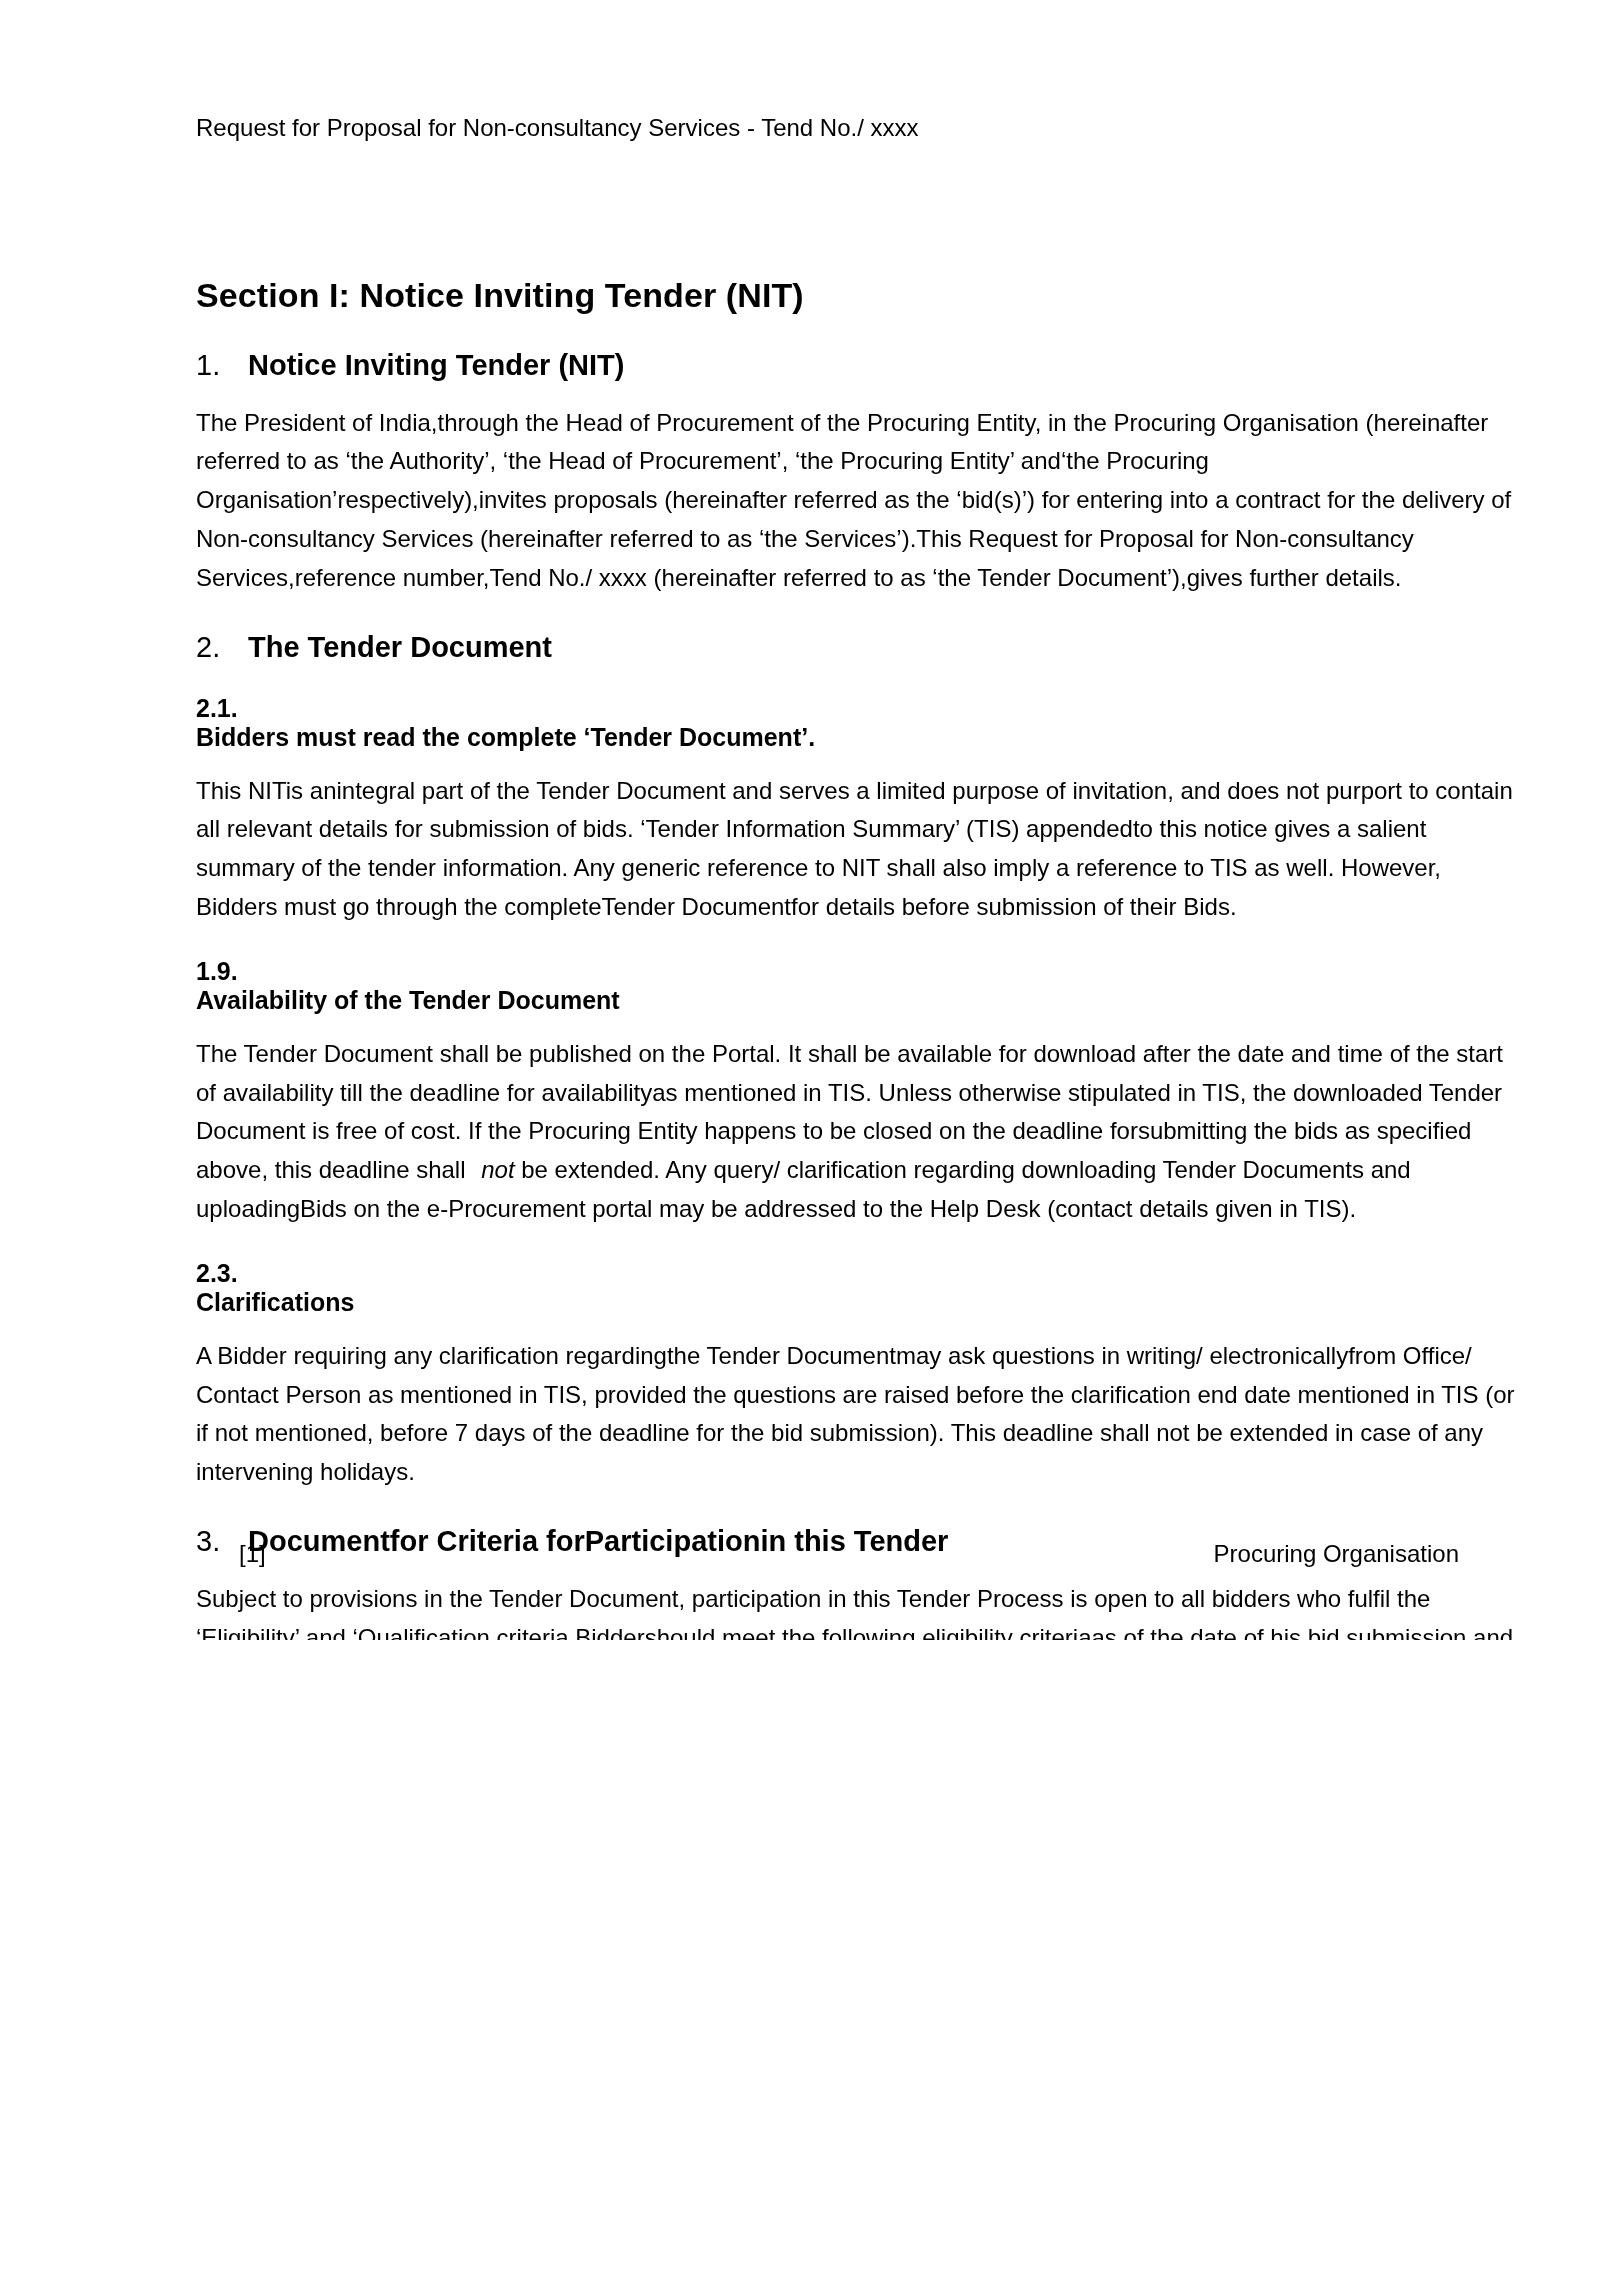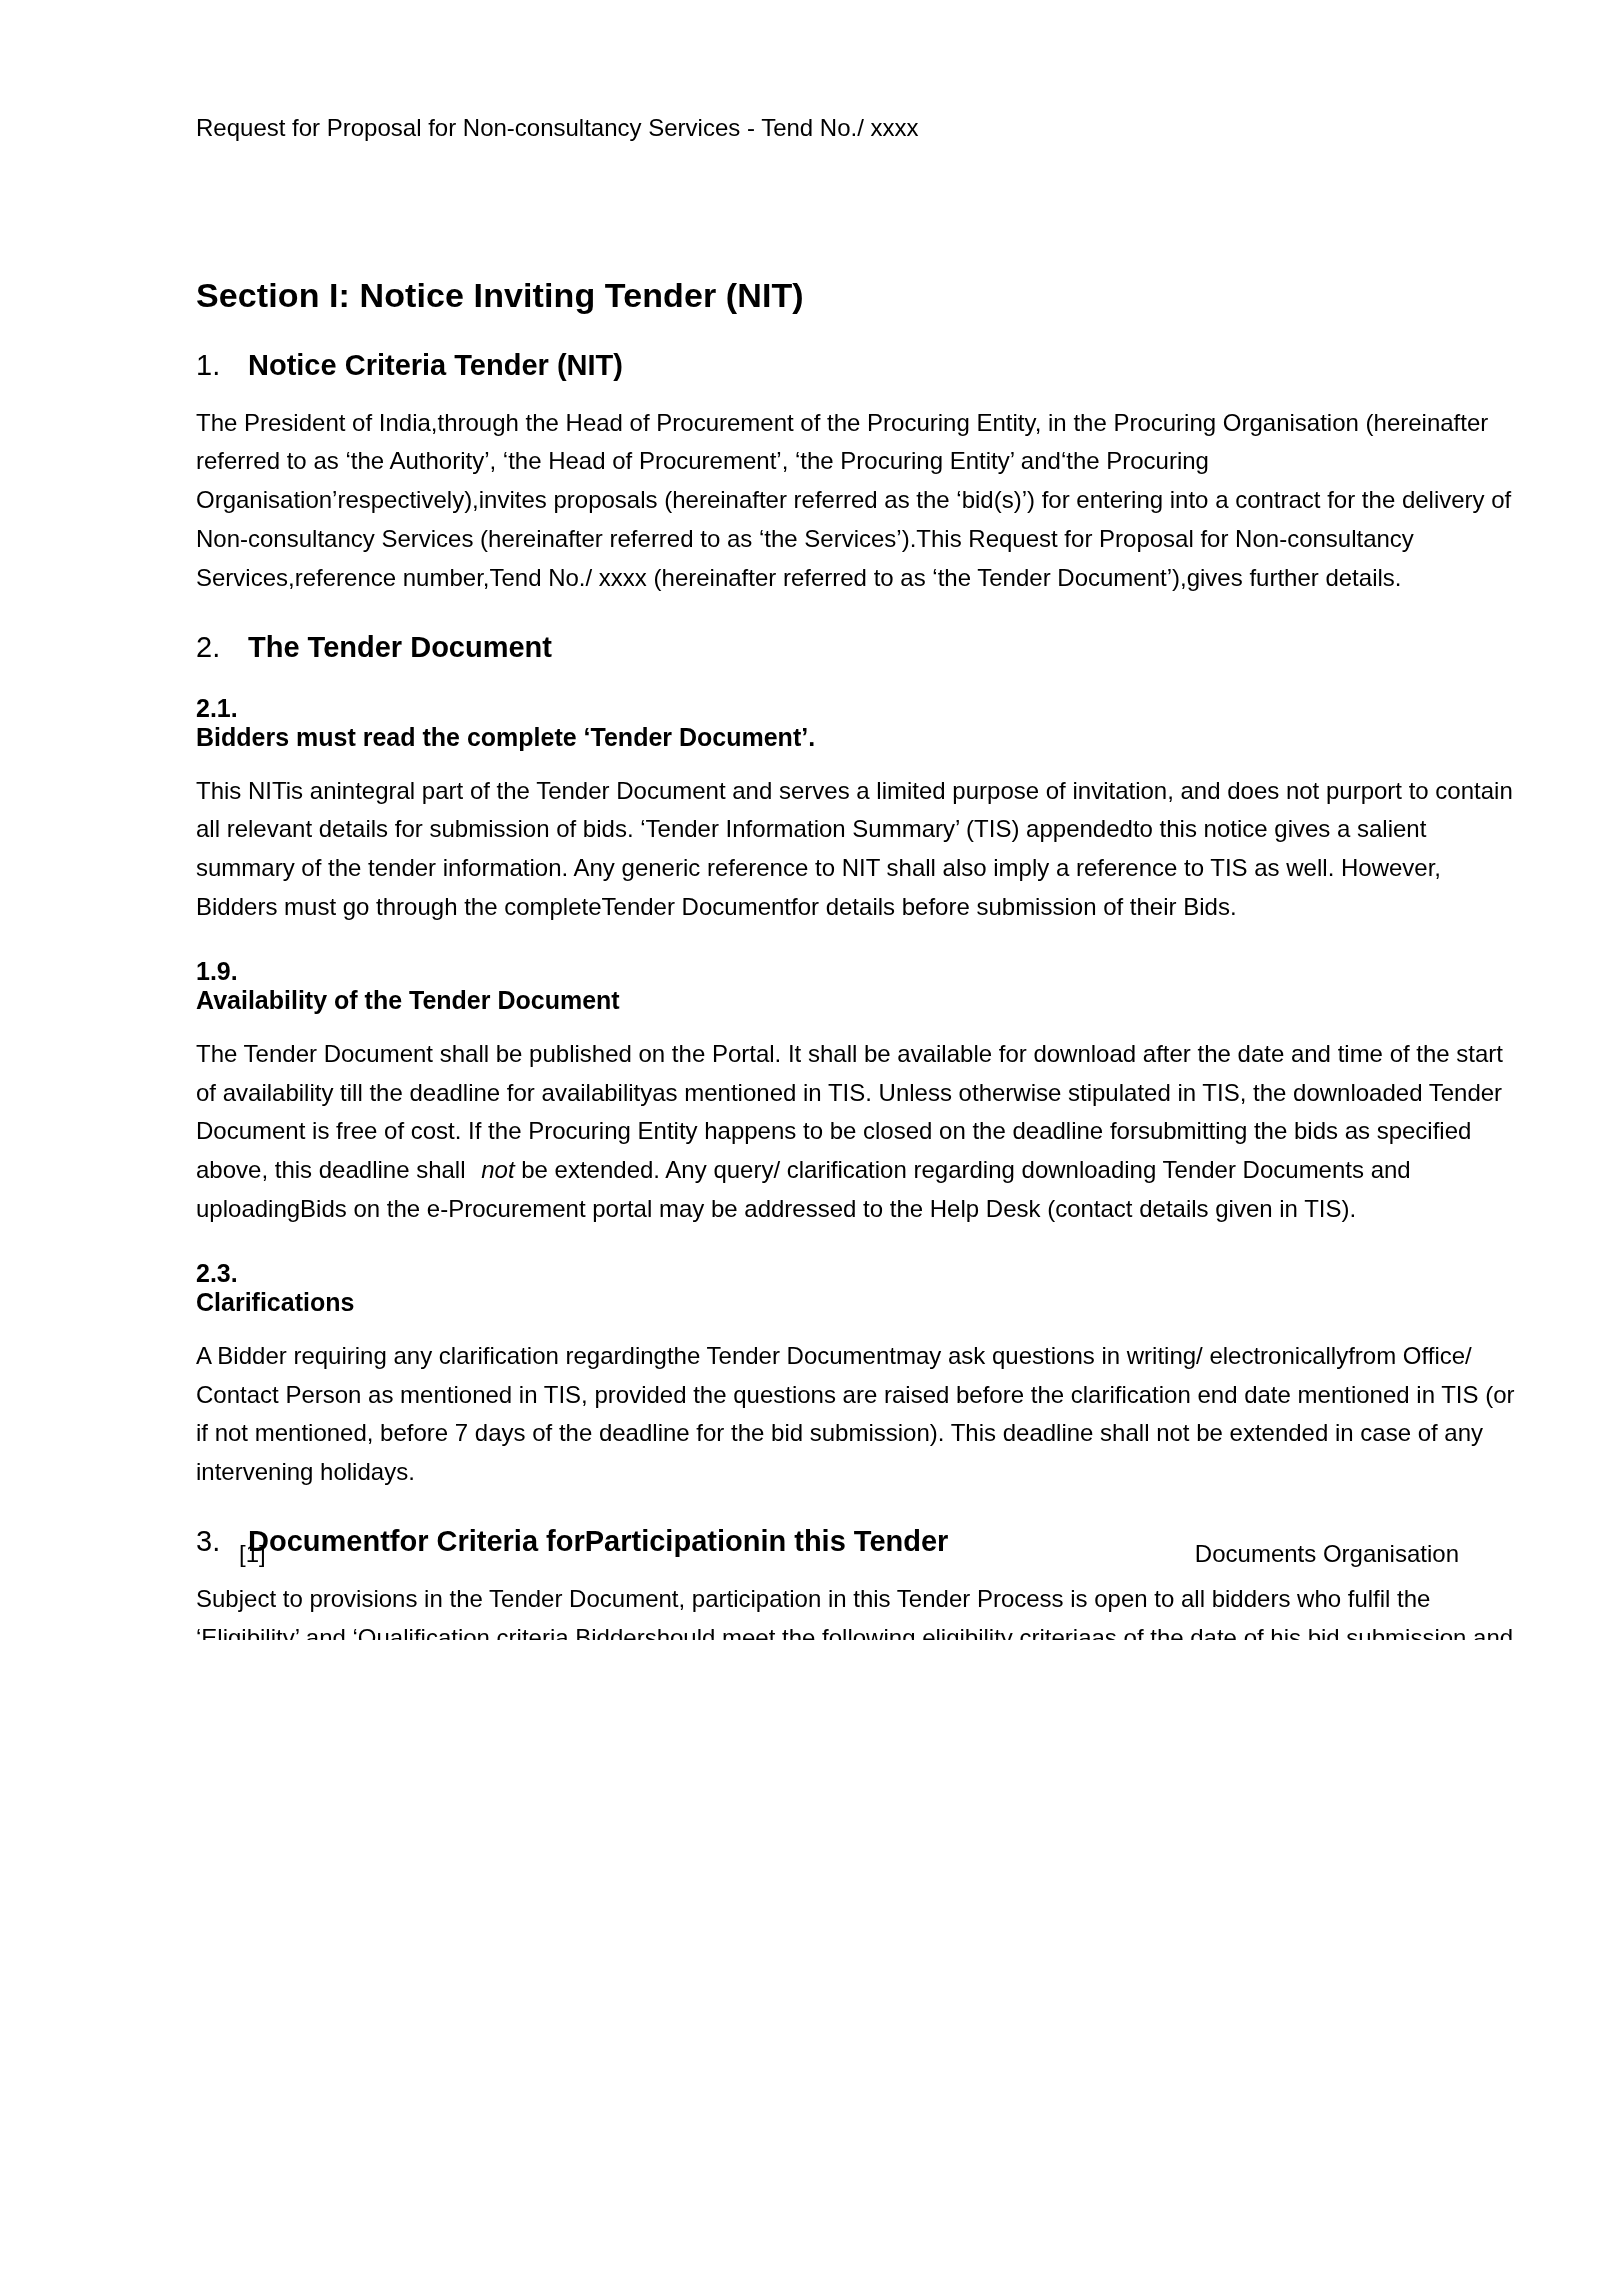--- a/index.html
+++ b/index.html
@@ -114,21 +114,21 @@
 <body>
 
 <div class="page">
 
   <div class="header">Request for Proposal for Non-consultancy Services - Tend No./ xxxx</div>
 
   <div class="doc-title">Section I: Notice Inviting Tender (NIT)</div>
 
   <h2 class="section-num">
     <span class="num">1.</span>
-    <span class="txt">Notice Criteria Tender (NIT)</span>
+    <span class="txt">Notice Inviting Tender (NIT)</span>
   </h2>
 
   <p class="body">The President of India,through the Head of Procurement of the Procuring Entity, in the Procuring Organisation (hereinafter referred to as ‘the Authority’, ‘the Head of Procurement’, ‘the Procuring Entity’ and‘the Procuring Organisation’respectively),invites proposals (hereinafter referred as the ‘bid(s)’) for entering into a contract for the delivery of Non-consultancy Services (hereinafter referred to as ‘the Services’).This Request for Proposal for Non-consultancy Services,reference number,Tend No./ xxxx (hereinafter referred to as ‘the Tender Document’),gives further details.</p>
 
   <h2 class="section-num">
     <span class="num">2.</span>
     <span class="txt">The Tender Document</span>
   </h2>
 
   <h3 class="sub-head">
@@ -159,17 +159,17 @@
 
   <p class="body tight">Subject to provisions in the Tender Document, participation in this Tender Process is open to all bidders who fulfil the ‘Eligibility’ and ‘Qualification criteria.Biddershould meet the following eligibility criteriaas of the date of his bid submission and should continue to meet these till the award of the contract. Bidder shall be required to declare fulfilment of Eligibility Criteria in Form 1.2 (Eligibility Declarations). Bidderunless otherwise stipulated in TIS/ AITB:</p>
 
   <div class="list-item">
     <span class="marker">1)</span>
     <span class="text">must be:</span>
   </div>
 
   <div class="footer">
     <span class="pg">[1]</span>
-    <span>Documents Organisation</span>
+    <span>Procuring Organisation</span>
   </div>
 
 </div>
 
 
 </body></html>

